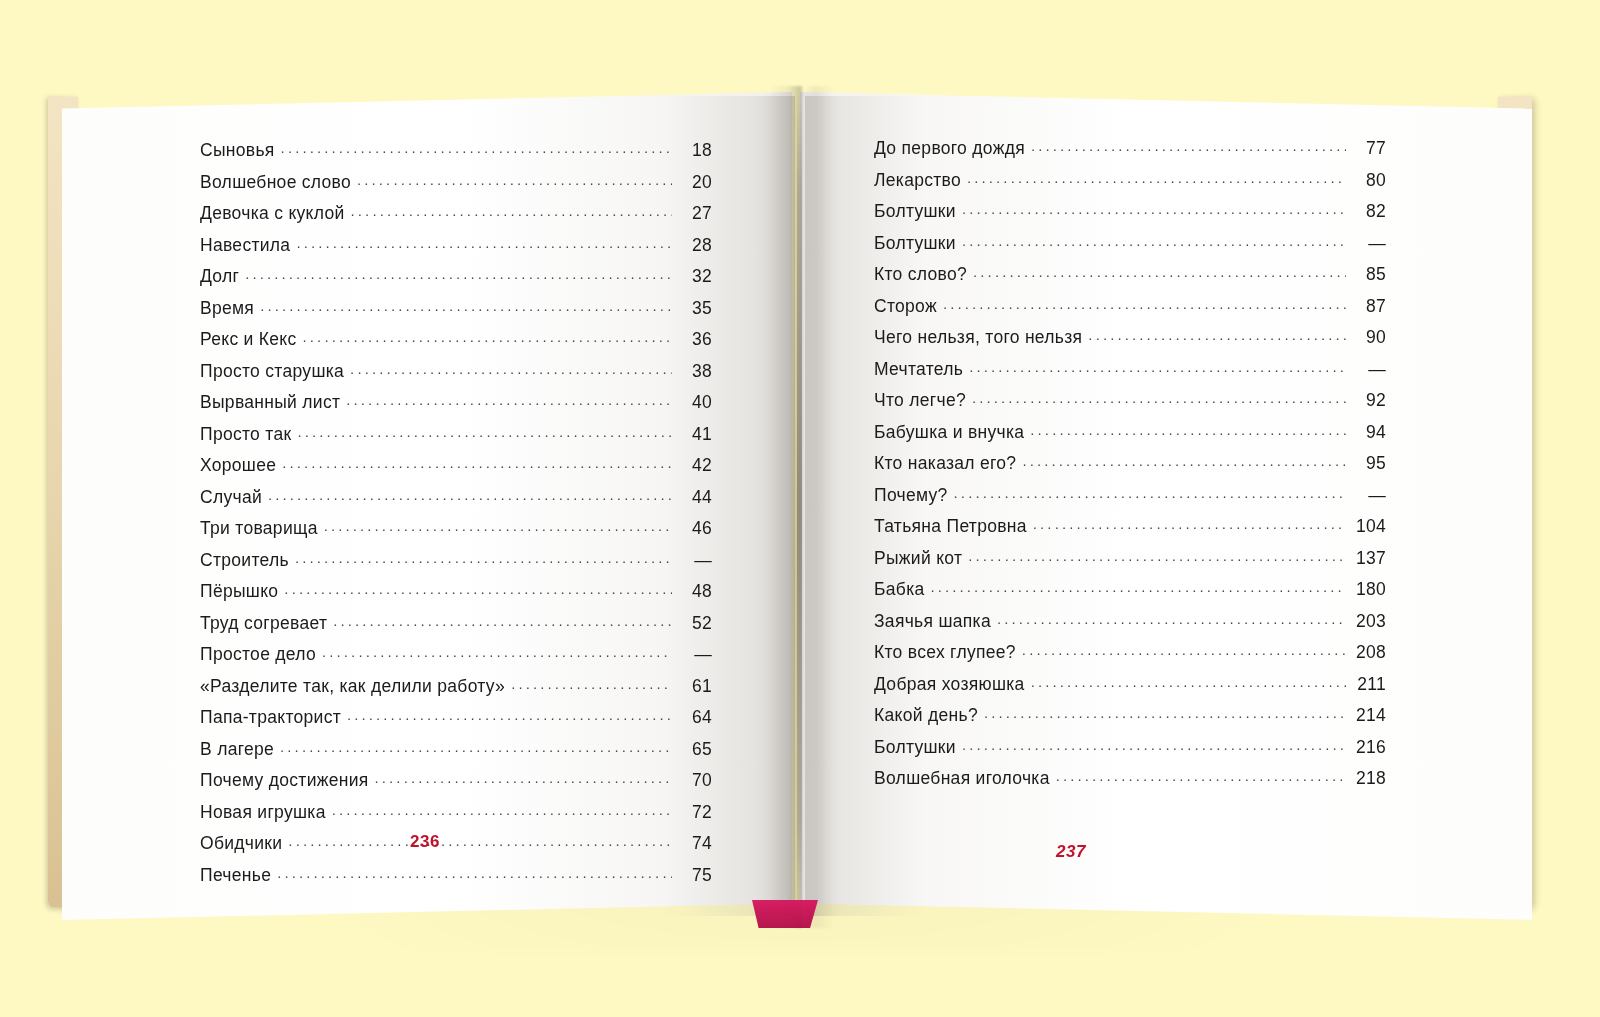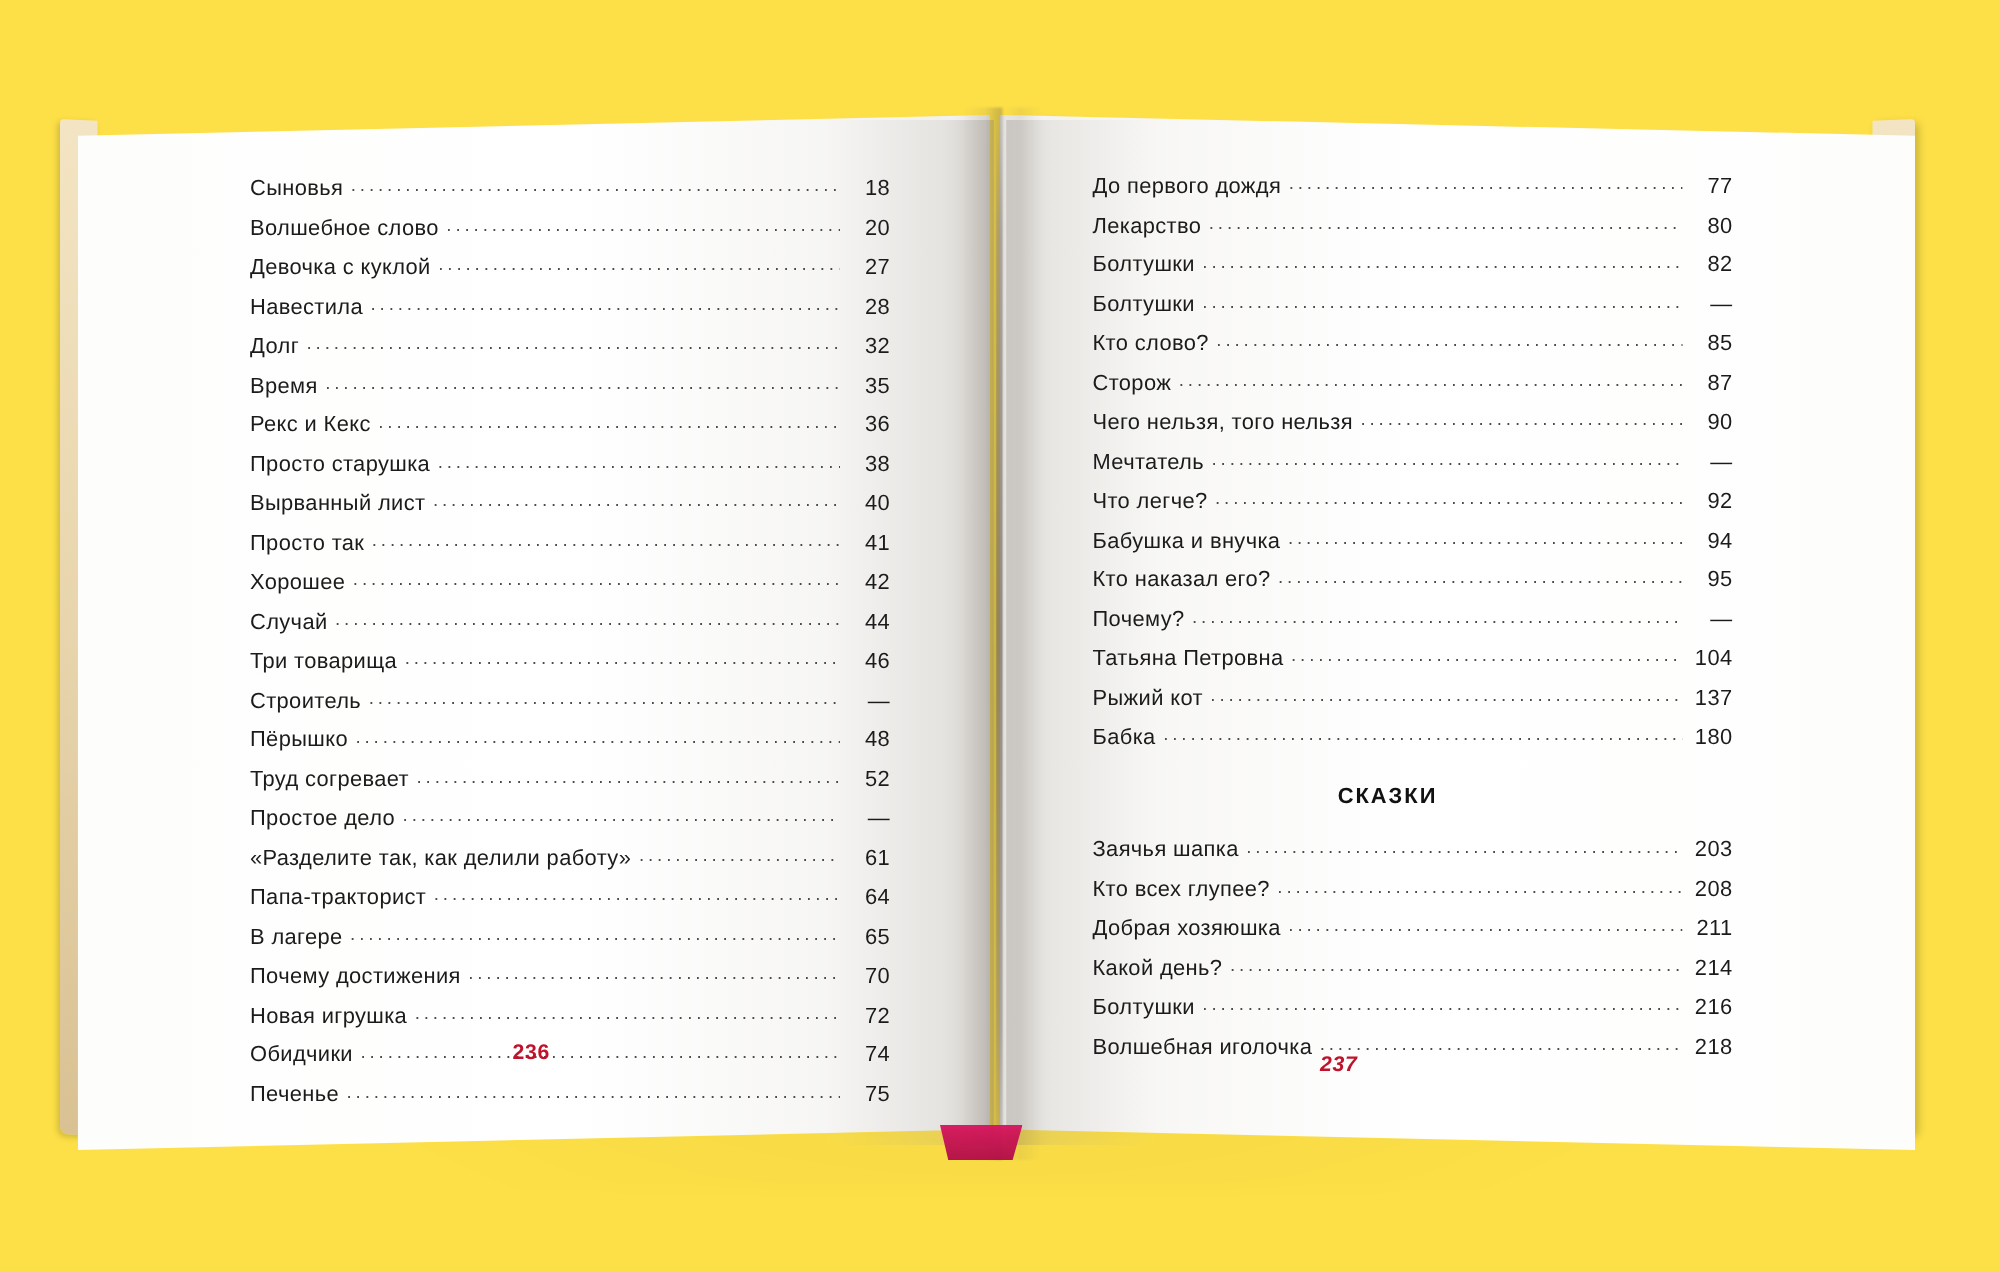--- a/index.html
+++ b/index.html
@@ -11,21 +11,21 @@
     width: 1600px;
     height: 1017px;
     overflow: hidden;
     font-family: "Liberation Sans", sans-serif;
   }
 
   #book {
     position: relative;
     width: 1600px;
     height: 1017px;
-    background: #fde047;
+    background: #fef9c3;
   }
 
   
   .book-shadow-outer {
     position: absolute;
     left: 40px;
     top: 72px;
     width: 1520px;
     height: 880px;
     background: radial-gradient(ellipse at 50% 55%, rgba(0,0,0,0.07) 0%, rgba(0,0,0,0.0) 70%);
@@ -390,21 +390,20 @@
       <div class="toc-row">
         <span class="toc-title">Рыжий кот</span>
         <span class="toc-dots">..........................................................................................</span>
         <span class="toc-page">137</span>
       </div>
       <div class="toc-row">
         <span class="toc-title">Бабка</span>
         <span class="toc-dots">..........................................................................................</span>
         <span class="toc-page">180</span>
       </div>
-      <div class="section-head">СКАЗКИ</div>
       <div class="toc-row">
         <span class="toc-title">Заячья шапка</span>
         <span class="toc-dots">..........................................................................................</span>
         <span class="toc-page">203</span>
       </div>
       <div class="toc-row">
         <span class="toc-title">Кто всех глупее?</span>
         <span class="toc-dots">..........................................................................................</span>
         <span class="toc-page">208</span>
       </div>

